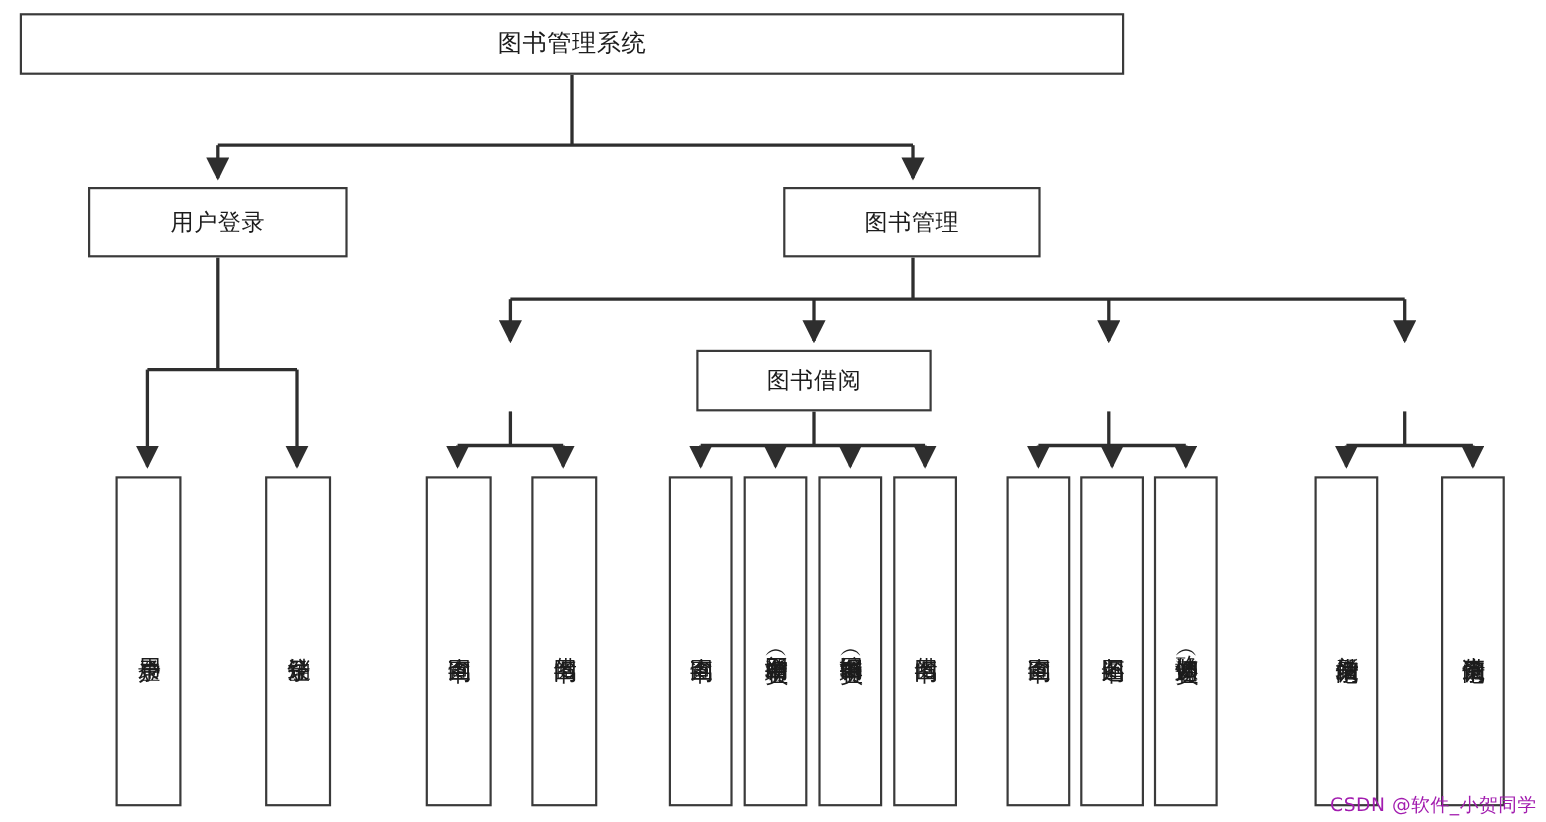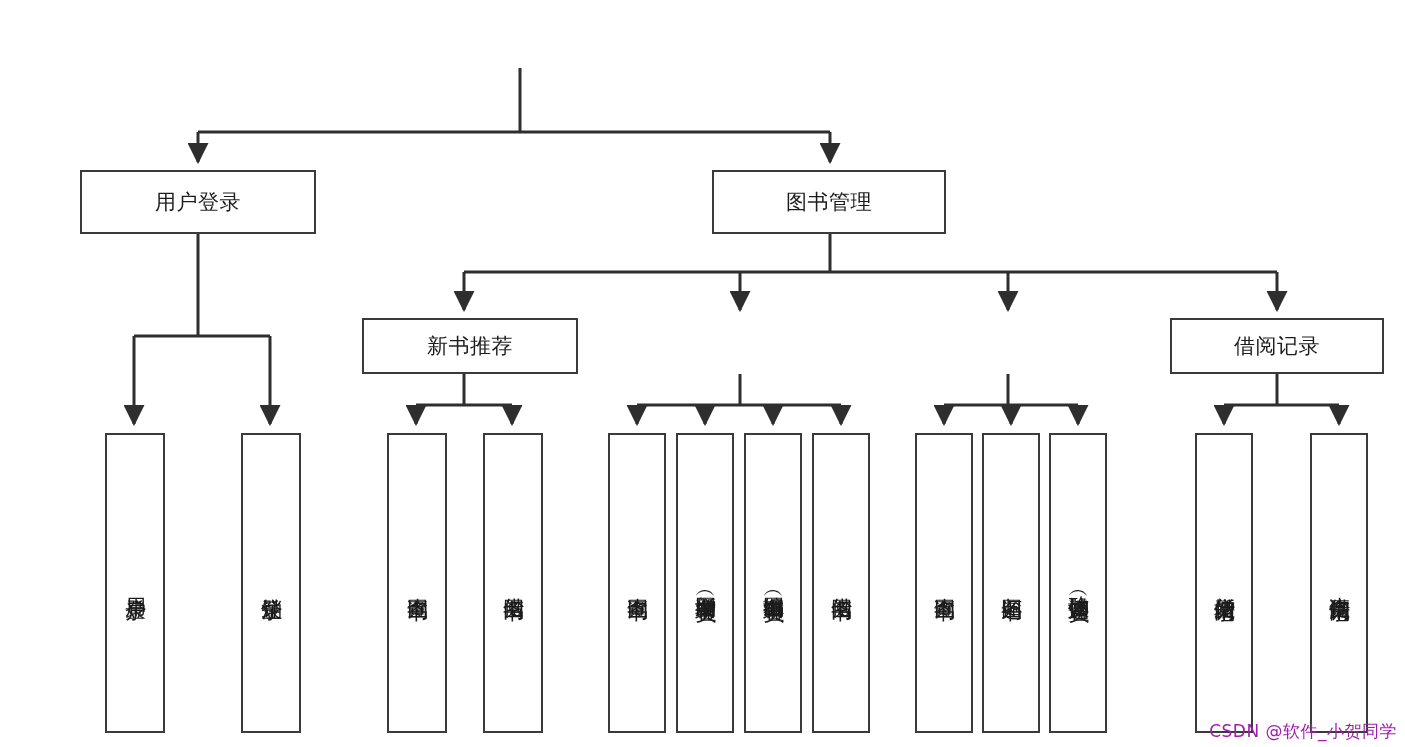--- a/index.html
+++ b/index.html
@@ -118,33 +118,33 @@
       <path d="M 1011 405 L 1011 424" marker-end="url(#arrow)"></path>
       <path d="M 1078 405 L 1078 424" marker-end="url(#arrow)"></path>
 
       <path d="M 1277 374 L 1277 405"></path>
       <path d="M 1224 405 L 1339 405"></path>
       <path d="M 1224 405 L 1224 424" marker-end="url(#arrow)"></path>
       <path d="M 1339 405 L 1339 424" marker-end="url(#arrow)"></path>
     </g>
   </svg>
 
+  <div class="node horiz root" style="left:18px; top:12px; width:1004px; height:56px;">
+    <span>图书管理系统</span>
+  </div>
 
   <div class="node horiz" style="left:80px; top:170px; width:236px; height:64px;">
     <span>用户登录</span>
   </div>
   <div class="node horiz" style="left:712px; top:170px; width:234px; height:64px;">
     <span>图书管理</span>
   </div>
 
-  <div class="node horiz" style="left:362px; top:318px; width:216px; height:56px;">
-    <span>新书推荐</span>
-  </div>
-  <div class="node horiz" style="left:1170px; top:318px; width:214px; height:56px;">
-    <span>借阅记录</span>
+  <div class="node horiz" style="left:633px; top:318px; width:214px; height:56px;">
+    <span>图书借阅</span>
   </div>
 
   <div class="node leaf" style="left:105px; top:433px; width:60px; height:300px;">
     <span class="vtext">用户登录</span>
   </div>
   <div class="node leaf" style="left:241px; top:433px; width:60px; height:300px;">
     <span class="vtext">注销登录</span>
   </div>
 
   <div class="node leaf" style="left:387px; top:433px; width:60px; height:300px;">

